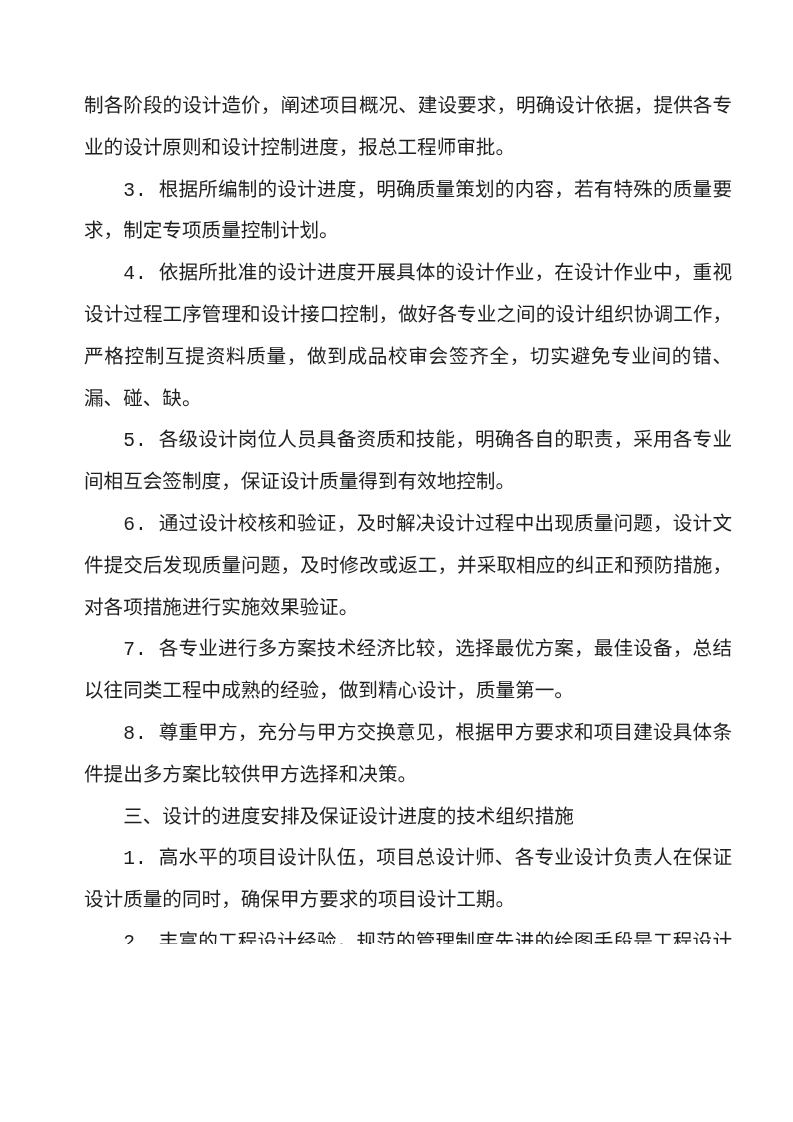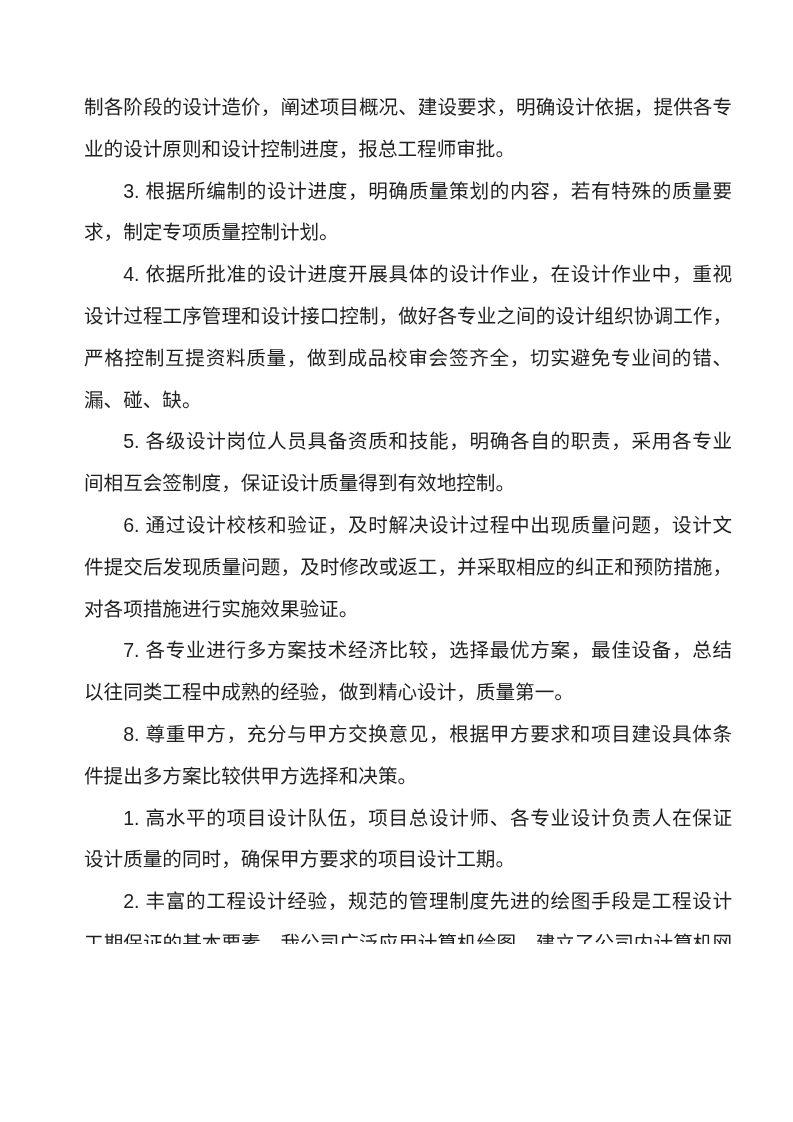--- a/index.html
+++ b/index.html
@@ -6,21 +6,21 @@
     margin: 0;
     padding: 0;
     background: #ffffff;
   }
   .page {
     position: relative;
     width: 793px;
     height: 944px;
     background: #ffffff;
     overflow: hidden;
-    font-family: Liberation Sans, sans-serif;
+    font-family: Liberation Mono, monospace;
     color: #1f1f1f;
   }
   .body-text {
     position: absolute;
     left: 84px;
     top: 87px;
     width: 648px;
     font-size: 19.6px;
     line-height: 41.8px;
     text-align: justify;
@@ -51,20 +51,21 @@
 
 <div class="page">
   <div class="body-text">
     <p>制各阶段的设计造价，阐述项目概况、建设要求，明确设计依据，提供各专业的设计原则和设计控制进度，报总工程师审批。</p>
     <p class="indent">3. 根据所编制的设计进度，明确质量策划的内容，若有特殊的质量要求，制定专项质量控制计划。</p>
     <p class="indent">4. 依据所批准的设计进度开展具体的设计作业，在设计作业中，重视设计过程工序管理和设计接口控制，做好各专业之间的设计组织协调工作，严格控制互提资料质量，做到成品校审会签齐全，切实避免专业间的错、漏、碰、缺。</p>
     <p class="indent">5. 各级设计岗位人员具备资质和技能，明确各自的职责，采用各专业间相互会签制度，保证设计质量得到有效地控制。</p>
     <p class="indent">6. 通过设计校核和验证，及时解决设计过程中出现质量问题，设计文件提交后发现质量问题，及时修改或返工，并采取相应的纠正和预防措施，对各项措施进行实施效果验证。</p>
     <p class="indent">7. 各专业进行多方案技术经济比较，选择最优方案，最佳设备，总结以往同类工程中成熟的经验，做到精心设计，质量第一。</p>
     <p class="indent">8. 尊重甲方，充分与甲方交换意见，根据甲方要求和项目建设具体条件提出多方案比较供甲方选择和决策。</p>
+    <p class="indent">三、设计的进度安排及保证设计进度的技术组织措施</p>
     <p class="indent">1. 高水平的项目设计队伍，项目总设计师、各专业设计负责人在保证设计质量的同时，确保甲方要求的项目设计工期。</p>
     <p class="indent">2. 丰富的工程设计经验，规范的管理制度先进的绘图手段是工程设计工期保证的基本要素。我公司广泛应用计算机绘图，建立了公司内计算机网络</p>
   </div>
 
   <div class="page-footer">
     <span>9</span>
   </div>
 </div>
 
 </body></html>

